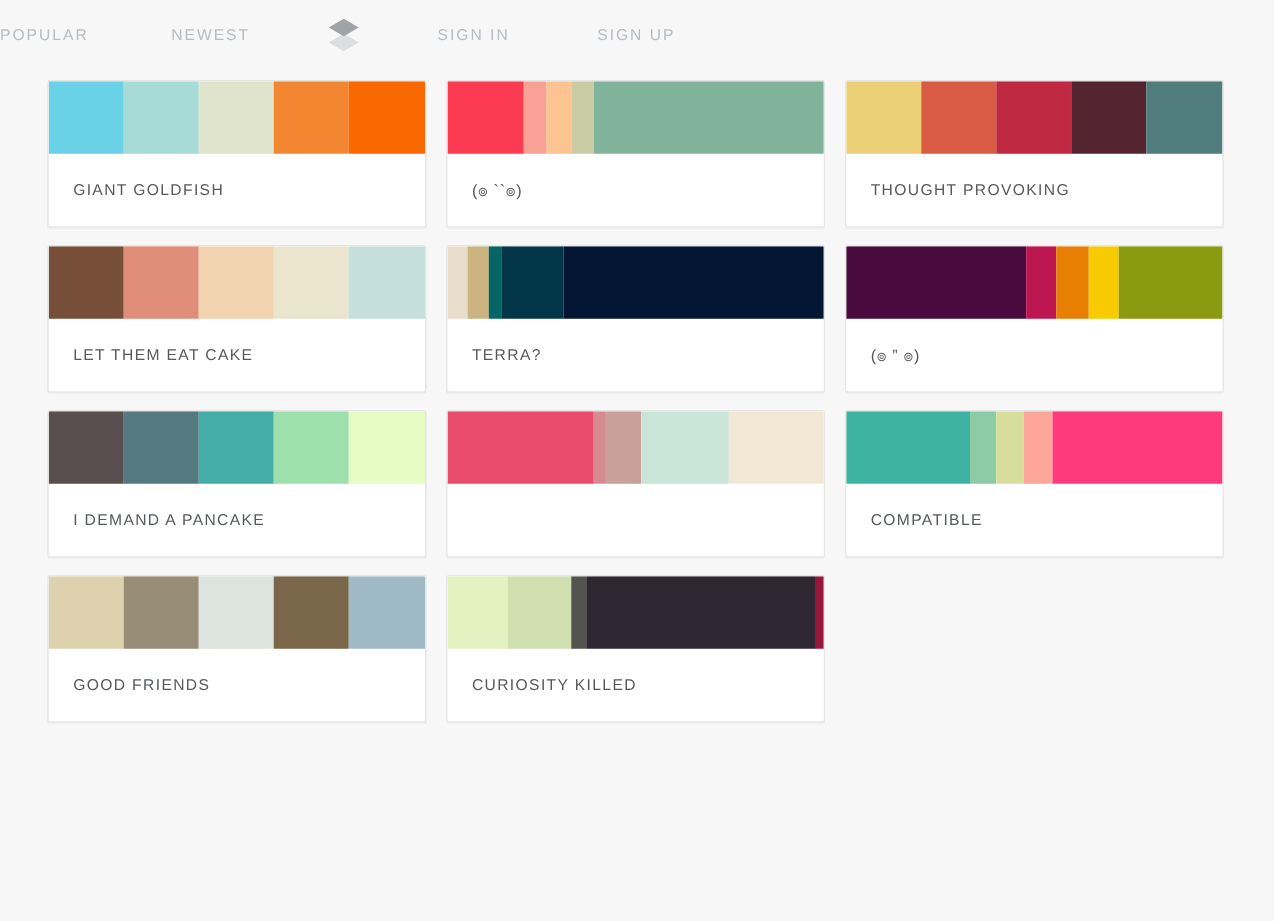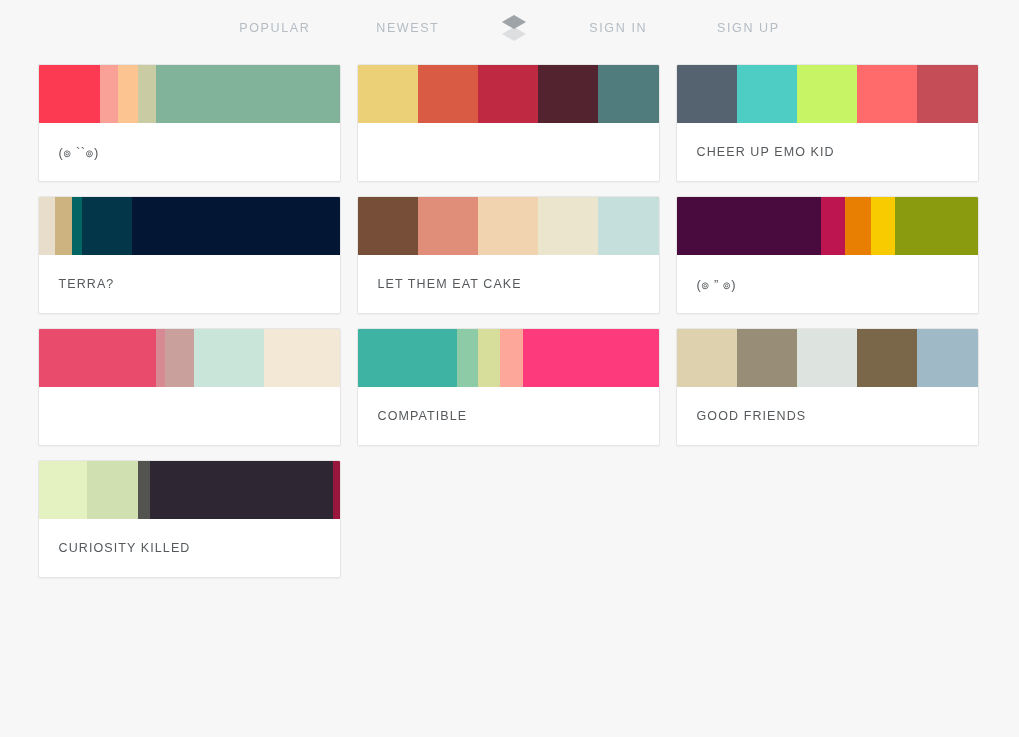--- a/index.html
+++ b/index.html
@@ -12,21 +12,21 @@
     background: #f7f7f7;
     font-family: "Liberation Sans", sans-serif;
     overflow: hidden;
   }
 
   
   .topbar {
     height: 56px;
     display: flex;
     align-items: center;
-    justify-content: center;
+    justify-content: flex-start;
     gap: 0;
     background: #f7f7f7;
   }
   .nav-group {
     display: flex;
     align-items: center;
   }
   .nav-link {
     color: #b4bcc4;
     font-size: 12.5px;
@@ -111,79 +111,90 @@
 
   <div class="nav-group nav-right">
     <a class="nav-link">SIGN IN</a>
     <a class="nav-link">SIGN UP</a>
   </div>
 </div>
 
 <div class="grid" id="palette-grid">
     <div class="card">
       <div class="swatches">
+        <div class="swatch" style="background: rgb(105, 210, 231); flex: 20 0 0%;"></div>
+        <div class="swatch" style="background: rgb(167, 219, 216); flex: 20 0 0%;"></div>
+        <div class="swatch" style="background: rgb(224, 228, 204); flex: 20 0 0%;"></div>
+        <div class="swatch" style="background: rgb(243, 134, 48); flex: 20 0 0%;"></div>
+        <div class="swatch" style="background: rgb(250, 105, 0); flex: 20 0 0%;"></div>
+      </div>
+      <div class="card-label">GIANT GOLDFISH</div>
+    </div>
+    <div class="card">
+      <div class="swatches">
         <div class="swatch" style="background: rgb(252, 58, 81); flex: 20.5 0 0%;"></div>
         <div class="swatch" style="background: rgb(249, 160, 151); flex: 6 0 0%;"></div>
         <div class="swatch" style="background: rgb(251, 196, 144); flex: 6.5 0 0%;"></div>
         <div class="swatch" style="background: rgb(201, 203, 163); flex: 6 0 0%;"></div>
         <div class="swatch" style="background: rgb(129, 178, 154); flex: 61 0 0%;"></div>
       </div>
       <div class="card-label kaomoji">(๏ ``๏)</div>
     </div>
     <div class="card">
       <div class="swatches">
         <div class="swatch" style="background: rgb(236, 208, 120); flex: 20 0 0%;"></div>
         <div class="swatch" style="background: rgb(217, 91, 67); flex: 20 0 0%;"></div>
         <div class="swatch" style="background: rgb(192, 41, 66); flex: 20 0 0%;"></div>
         <div class="swatch" style="background: rgb(83, 35, 47); flex: 20 0 0%;"></div>
         <div class="swatch" style="background: rgb(80, 124, 126); flex: 20 0 0%;"></div>
       </div>
-    </div>
-    <div class="card">
-      <div class="swatches">
-        <div class="swatch" style="background: rgb(85, 98, 112); flex: 20 0 0%;"></div>
-        <div class="swatch" style="background: rgb(78, 205, 196); flex: 20 0 0%;"></div>
-        <div class="swatch" style="background: rgb(199, 244, 100); flex: 20 0 0%;"></div>
-        <div class="swatch" style="background: rgb(255, 107, 107); flex: 20 0 0%;"></div>
-        <div class="swatch" style="background: rgb(196, 77, 88); flex: 20 0 0%;"></div>
-      </div>
-      <div class="card-label">CHEER UP EMO KID</div>
+      <div class="card-label">THOUGHT PROVOKING</div>
+    </div>
+    <div class="card">
+      <div class="swatches">
+        <div class="swatch" style="background: rgb(119, 79, 56); flex: 20 0 0%;"></div>
+        <div class="swatch" style="background: rgb(224, 142, 121); flex: 20 0 0%;"></div>
+        <div class="swatch" style="background: rgb(241, 212, 175); flex: 20 0 0%;"></div>
+        <div class="swatch" style="background: rgb(236, 229, 206); flex: 20 0 0%;"></div>
+        <div class="swatch" style="background: rgb(197, 224, 220); flex: 20 0 0%;"></div>
+      </div>
+      <div class="card-label">LET THEM EAT CAKE</div>
     </div>
     <div class="card">
       <div class="swatches">
         <div class="swatch" style="background: rgb(232, 221, 203); flex: 5.5 0 0%;"></div>
         <div class="swatch" style="background: rgb(205, 179, 128); flex: 5.5 0 0%;"></div>
         <div class="swatch" style="background: rgb(3, 101, 100); flex: 3.5 0 0%;"></div>
         <div class="swatch" style="background: rgb(3, 54, 73); flex: 16.5 0 0%;"></div>
         <div class="swatch" style="background: rgb(3, 22, 52); flex: 69 0 0%;"></div>
       </div>
       <div class="card-label">TERRA?</div>
     </div>
     <div class="card">
       <div class="swatches">
-        <div class="swatch" style="background: rgb(119, 79, 56); flex: 20 0 0%;"></div>
-        <div class="swatch" style="background: rgb(224, 142, 121); flex: 20 0 0%;"></div>
-        <div class="swatch" style="background: rgb(241, 212, 175); flex: 20 0 0%;"></div>
-        <div class="swatch" style="background: rgb(236, 229, 206); flex: 20 0 0%;"></div>
-        <div class="swatch" style="background: rgb(197, 224, 220); flex: 20 0 0%;"></div>
-      </div>
-      <div class="card-label">LET THEM EAT CAKE</div>
-    </div>
-    <div class="card">
-      <div class="swatches">
         <div class="swatch" style="background: rgb(73, 10, 61); flex: 48 0 0%;"></div>
         <div class="swatch" style="background: rgb(189, 21, 80); flex: 8 0 0%;"></div>
         <div class="swatch" style="background: rgb(233, 127, 2); flex: 8.5 0 0%;"></div>
         <div class="swatch" style="background: rgb(248, 202, 0); flex: 8 0 0%;"></div>
         <div class="swatch" style="background: rgb(138, 155, 15); flex: 27.5 0 0%;"></div>
       </div>
       <div class="card-label kaomoji">(๏ ” ๏)</div>
     </div>
     <div class="card">
       <div class="swatches">
+        <div class="swatch" style="background: rgb(89, 79, 79); flex: 20 0 0%;"></div>
+        <div class="swatch" style="background: rgb(84, 121, 128); flex: 20 0 0%;"></div>
+        <div class="swatch" style="background: rgb(69, 173, 168); flex: 20 0 0%;"></div>
+        <div class="swatch" style="background: rgb(157, 224, 173); flex: 20 0 0%;"></div>
+        <div class="swatch" style="background: rgb(229, 252, 194); flex: 20 0 0%;"></div>
+      </div>
+      <div class="card-label">I DEMAND A PANCAKE</div>
+    </div>
+    <div class="card">
+      <div class="swatches">
         <div class="swatch" style="background: rgb(233, 75, 109); flex: 39 0 0%;"></div>
         <div class="swatch" style="background: rgb(216, 138, 148); flex: 3 0 0%;"></div>
         <div class="swatch" style="background: rgb(201, 160, 156); flex: 9.5 0 0%;"></div>
         <div class="swatch" style="background: rgb(201, 228, 216); flex: 23.5 0 0%;"></div>
         <div class="swatch" style="background: rgb(242, 232, 213); flex: 25 0 0%;"></div>
       </div>
     </div>
     <div class="card">
       <div class="swatches">
         <div class="swatch" style="background: rgb(62, 179, 164); flex: 33 0 0%;"></div>

